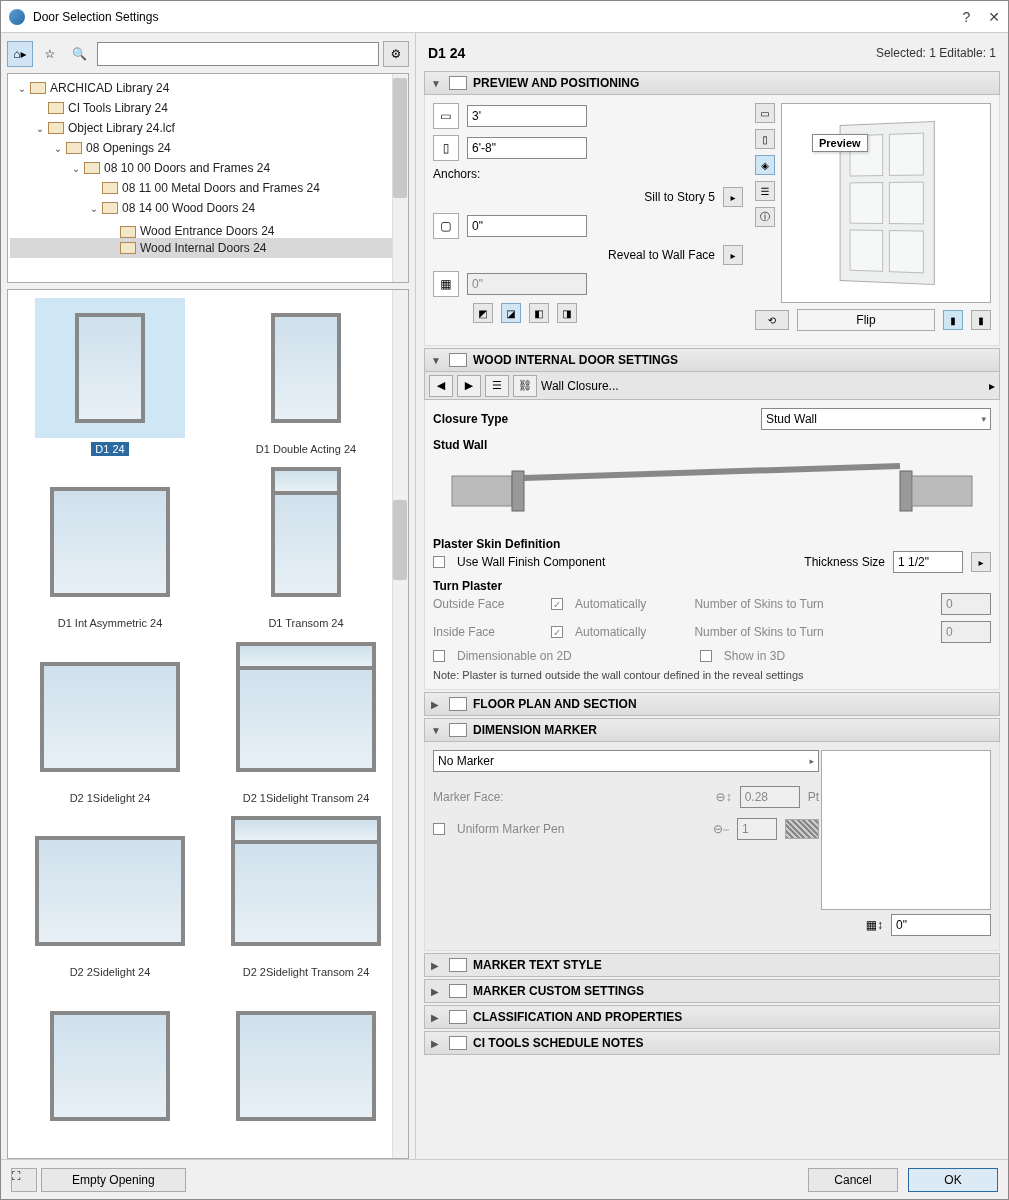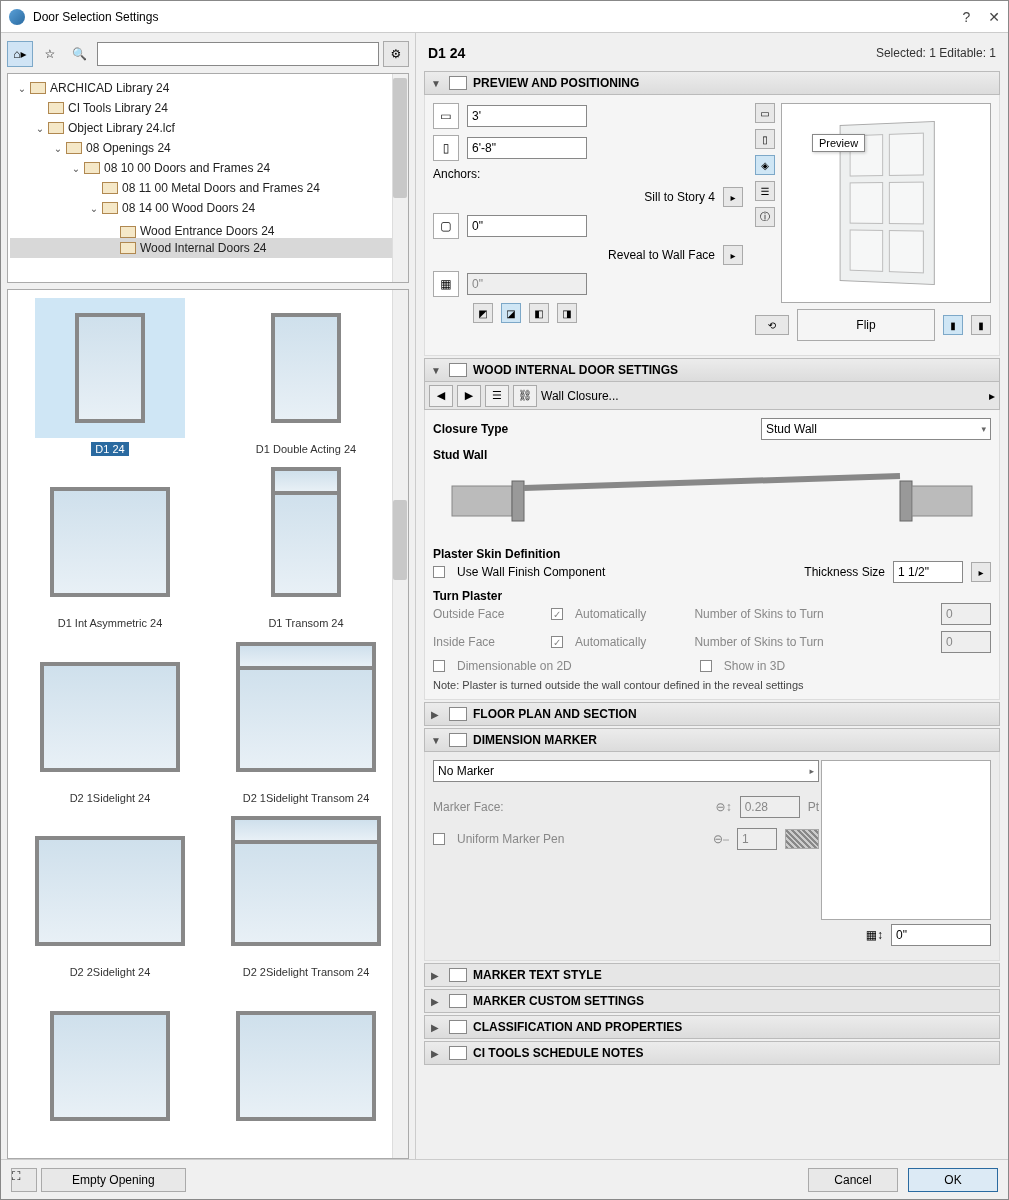--- a/index.html
+++ b/index.html
@@ -56,24 +56,24 @@
 .row { display:flex; align-items:center; gap:8px; margin-bottom:6px; }
 .dimicon { width:26px; height:26px; border:1px solid #aaa; background:#fff; display:flex; align-items:center; justify-content:center; }
 .txtinput { height:22px; border:1px solid #888; background:#fff; padding:0 4px; width:120px; }
 .txtinput.ro { background:#eee; color:#888; }
 .smallbtn { width:20px; height:20px; border:1px solid #aaa; background:#e8e8e8; font-size:10px; display:flex; align-items:center; justify-content:center; }
 .smallbtn.active { background:#cfe6f5; border-color:#7da8c8; }
 
 .previewbox { border:1px solid #aaa; background:#fff; width:210px; height:200px; position:relative; display:flex; align-items:center; justify-content:center; }
 .previewdoor { width:100px; height:160px; background:#eef0f0; border:1px solid #aaa; display:grid; grid-template-columns:1fr 1fr; grid-template-rows:1fr 1fr 1fr; gap:6px; padding:10px; transform:perspective(600px) rotateY(-18deg); }
 .previewdoor div { border:1px solid #bbb; background:#f6f7f7; }
-.previewtip { position:absolute; top:30px; left:30px; background:#fff; border:1px solid #888; padding:2px 6px; font-size:11px; box-shadow:1px 1px 3px rgba(0,0,0,.2); }
+.previewtip { position:absolute; top:30px; left:30px; background:#fff; border:1px solid #888; padding:2px 6px; font-size:11px; box-shadow:1px 1px 3px rgba(0,0,0,.2);font-weight:bold; }
 
 .vicons { display:flex; flex-direction:column; gap:6px; }
-.flipbtn { flex:1; height:32px; border:1px solid #aaa; background:#f5f5f5; }
+.flipbtn { flex:1; height:22px; border:1px solid #aaa; background:#f5f5f5; }
 
 .subnav { background:#e6e6e6; border:1px solid #bbb; border-top:none; height:28px; display:flex; align-items:center; padding:0 4px; gap:4px;}
 .navarr { width:24px; height:22px; border:1px solid #aaa; background:#f0f0f0; display:flex; align-items:center; justify-content:center; font-size:11px;}
 
 .select { height:22px; border:1px solid #888; background:#fff; padding:0 4px; display:flex; align-items:center; justify-content:space-between; width:230px; }
 .select .dn { font-size:9px; color:#666; }
 
 .check { width:12px; height:12px; border:1px solid #888; background:#fff; display:inline-block; margin-right:4px; vertical-align:middle; }
 .check.on:after{ content:"✓"; font-size:10px; position:relative; top:-2px; left:1px; }
 .label-dim { color:#888; }
@@ -249,21 +249,21 @@
         <div class="row">
           <div class="dimicon">▭</div>
           <input class="txtinput" value="3'" style="">
         </div>
         <div class="row">
           <div class="dimicon">▯</div>
           <input class="txtinput" value="6'-8&quot;" style="">
         </div>
         <div style="margin:6px 0;">Anchors:</div>
         <div class="row" style="justify-content:flex-end;">
-          <span>Sill to Story 4</span>
+          <span>Sill to Story 5</span>
           <div class="smallbtn">▸</div>
         </div>
         <div class="row">
           <div class="dimicon">▢</div>
           <input class="txtinput" value="0&quot;" style="">
         </div>
         <div class="row" style="justify-content:flex-end;">
           <span>Reveal to Wall Face</span>
           <div class="smallbtn">▸</div>
         </div>

